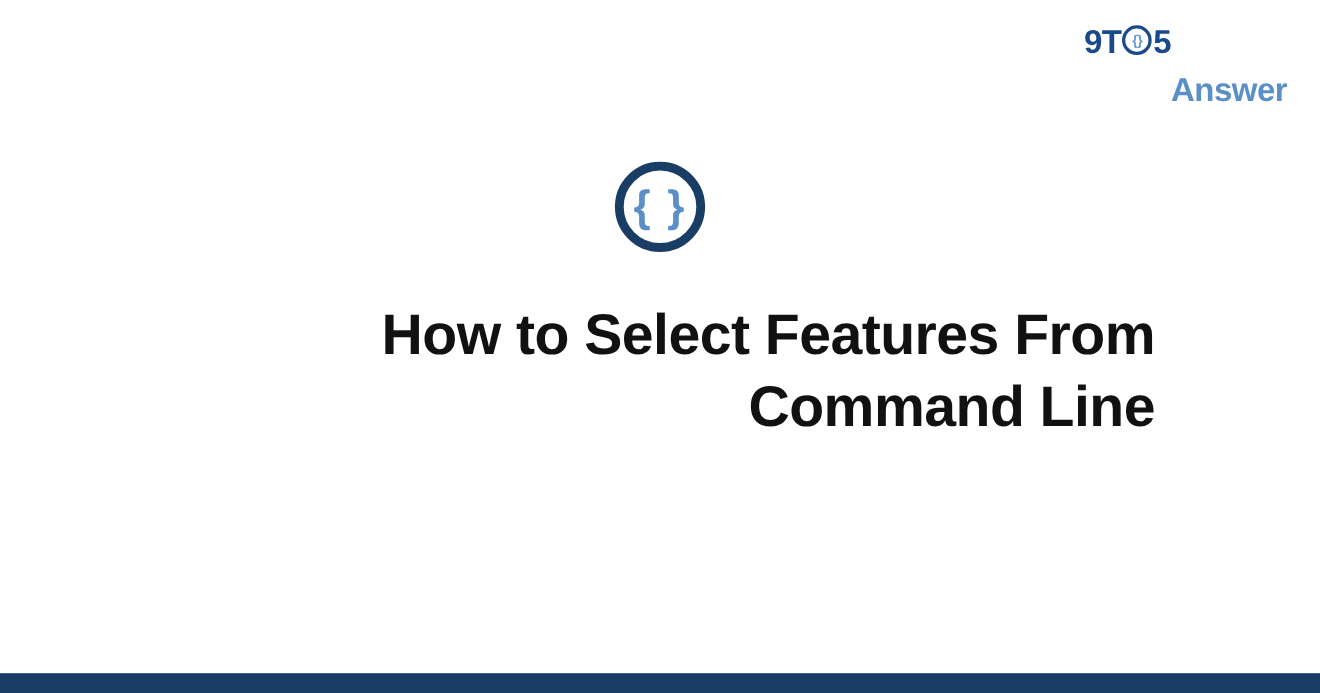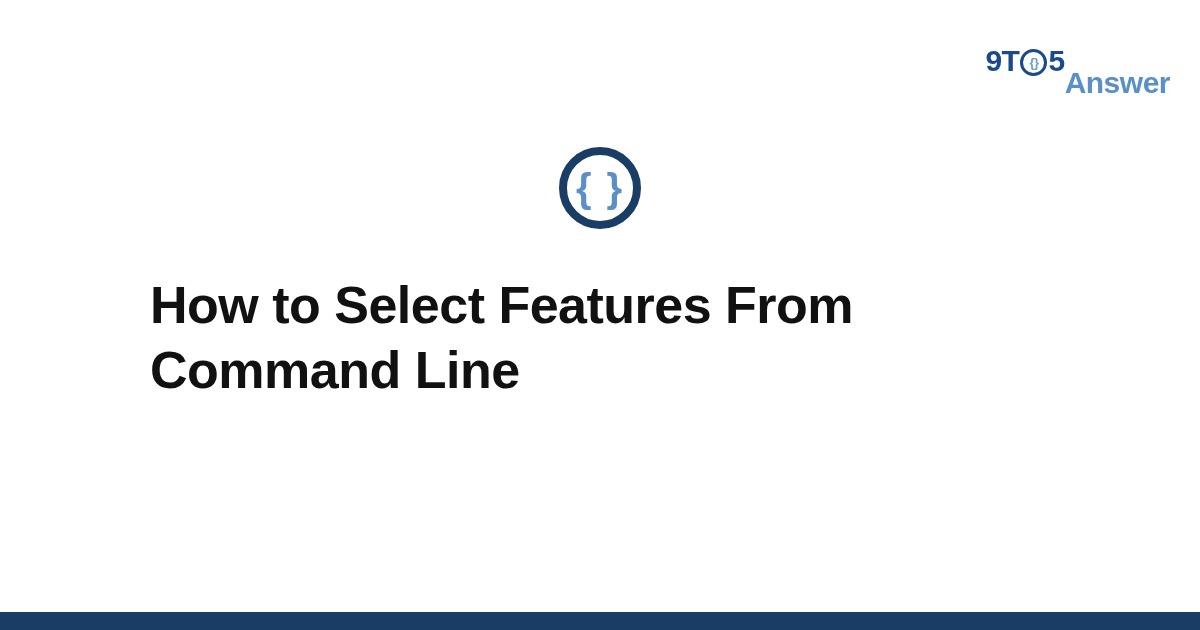--- a/index.html
+++ b/index.html
@@ -16,21 +16,20 @@
       overflow: hidden;
     }
     .logo {
       position: absolute;
       top: 22px;
       right: 30px;
       font-size: 30px;
       font-weight: 700;
       letter-spacing: -0.5px;
       display: flex;
-      align-items: center;
     }
     .logo-9t {
       color: #1a4a8a;
     }
     .logo-o {
       display: inline-flex;
       align-items: center;
       justify-content: center;
       width: 27px;
       height: 27px;
@@ -82,21 +81,21 @@
       font-size: 40px;
       font-weight: 700;
       letter-spacing: 2px;
       line-height: 1;
       font-family: "Segoe UI", Arial, sans-serif;
     }
     .title {
       font-size: 52px;
       font-weight: 700;
       color: #111111;
-      text-align: left;
+      text-align: right;
       line-height: 1.25;
       max-width: 900px;
       letter-spacing: -0.5px;
     }
     .bottom-bar {
       position: absolute;
       bottom: 0;
       left: 0;
       width: 100%;
       height: 18px;

